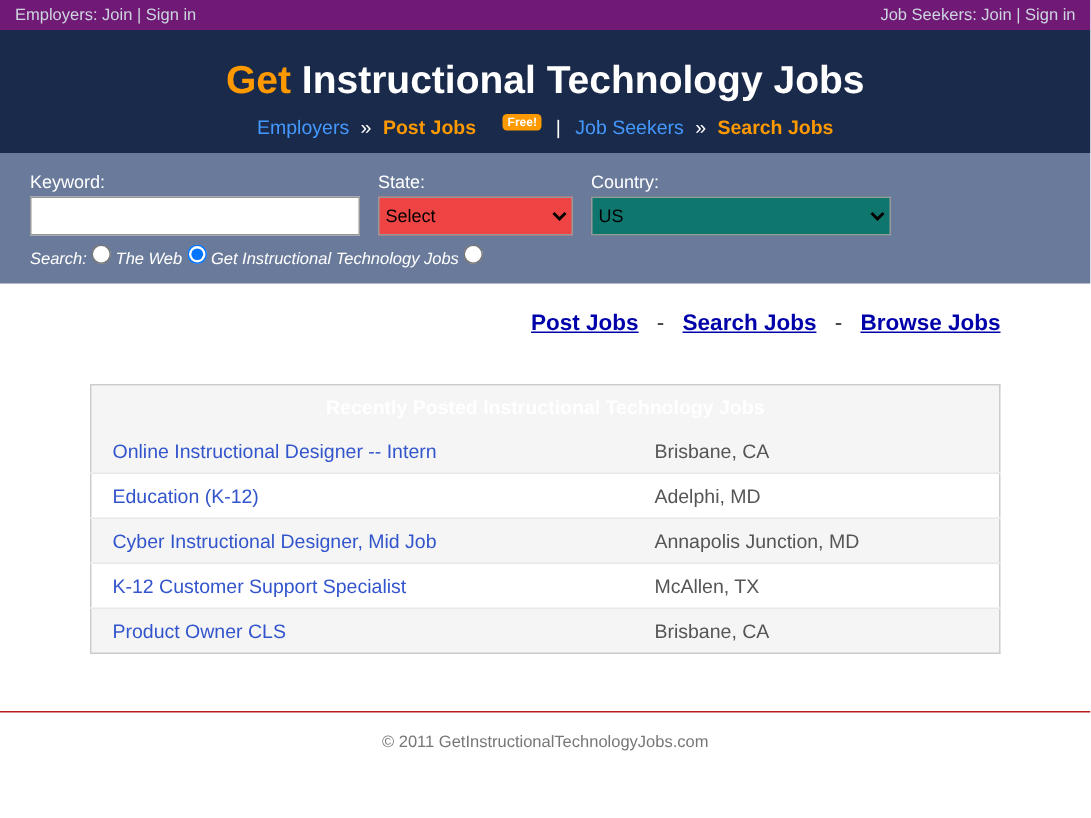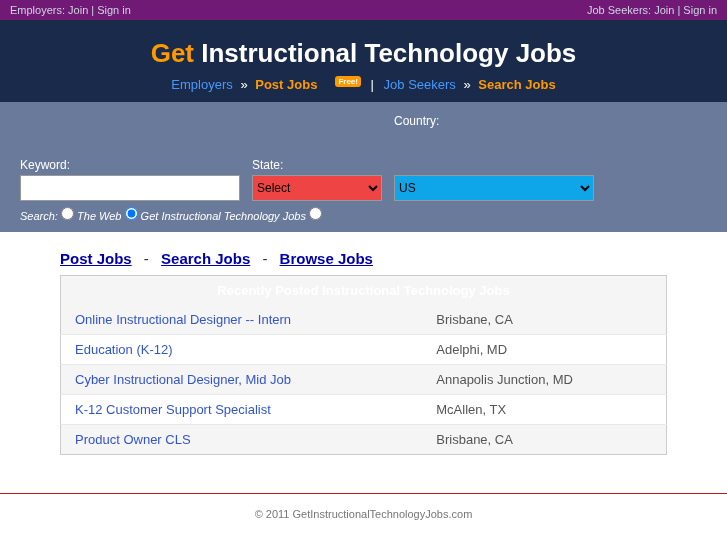--- a/index.html
+++ b/index.html
@@ -64,22 +64,21 @@
       height: 26px;
       border: 1px solid #999;
       font-size: 12px;
       background: #ef4444;
     }
     .country-select {
       width: 200px;
       height: 26px;
       border: 1px solid #999;
       font-size: 12px;
-      background: #0ea5e9;
-      margin-top: 44px;
+      background: #0f766e;
     }
     .search-btn {
       background: #f90;
       color: #fff;
       font-weight: bold;
       font-size: 13px;
       border: none;
       padding: 5px 12px;
       height: 26px;
       cursor: pointer;
@@ -91,23 +90,23 @@
       font-size: 11px;
       color: #fff;
     }
     .search-radio-row em { font-style: italic; }
 
     
     .main-content {
       padding: 18px 60px;
     }
     .page-links {
-      text-align: left;
+      text-align: right;
       font-size: 15px;
-      margin-bottom: 8px;
+      margin-bottom: 32px;
       color: #333;
     }
     .page-links a {
       color: #00a;
       text-decoration: underline;
       font-weight: bold;
     }
     .page-links .separator { margin: 0 8px; color: #333; text-decoration: none; font-weight: normal; }
 
     

